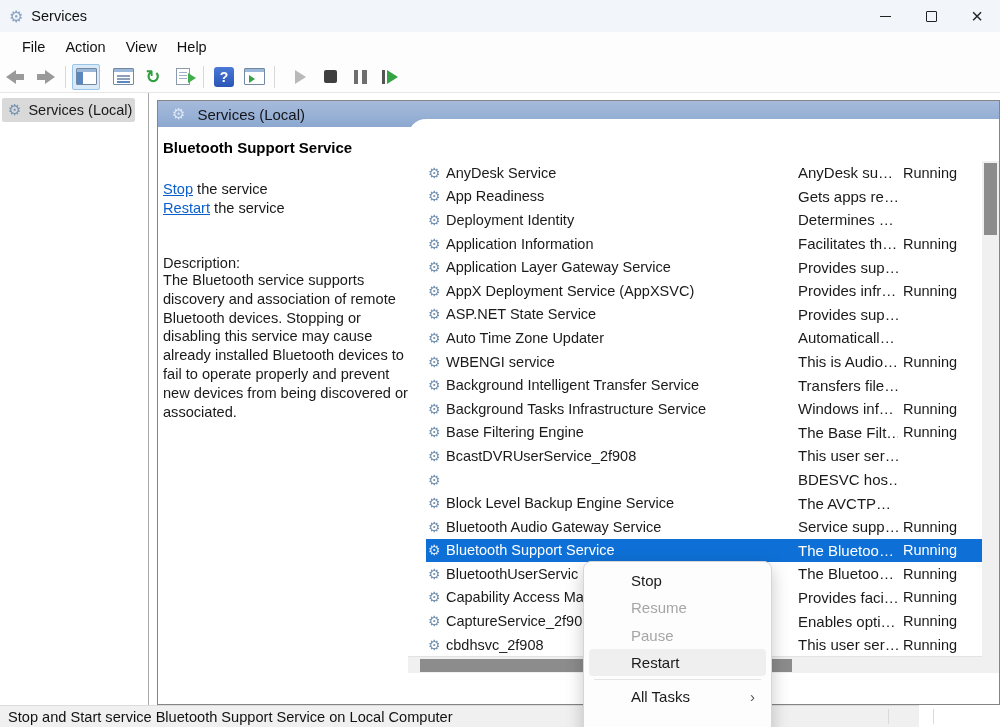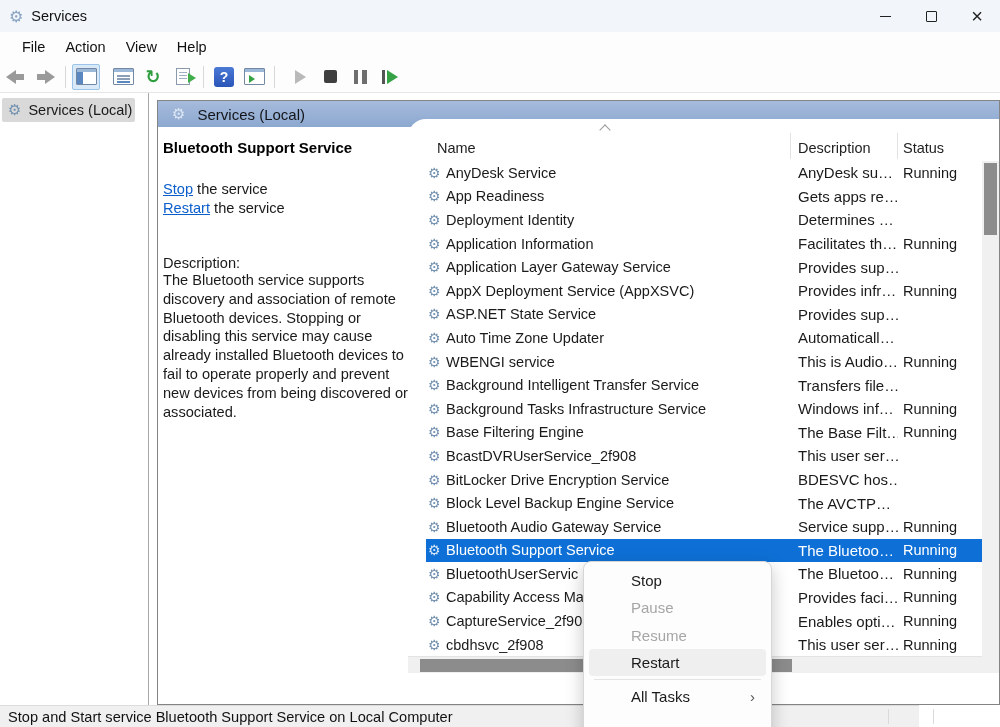--- a/index.html
+++ b/index.html
@@ -236,28 +236,20 @@
 
     <div class="details">
       <div class="svc-title">Bluetooth Support Service</div>
       <div class="link-line"><a class="lnk" href="#">Stop</a><span> the service</span></div>
       <div class="link-line"><a class="lnk" href="#">Restart</a><span> the service</span></div>
       <div class="desc-label">Description:</div>
       <div class="desc-text">The Bluetooth service supports discovery and association of remote Bluetooth devices.  Stopping or disabling this service may cause already installed Bluetooth devices to fail to operate properly and prevent new devices from being discovered or associated.</div>
     </div>
 
     <div class="list">
-      <div class="list-header">
-        <div class="sort-caret"></div>
-        <span class="hdr-label" style="left:29px">Name</span>
-        <span class="hdr-label" style="left:390px">Description</span>
-        <span class="hdr-label" style="left:495px">Status</span>
-        <div class="col-div" style="left:382px"></div>
-        <div class="col-div" style="left:489px"></div>
-      </div>
       <div class="rows">
           <div class="svc-row">
             <span class="gear">⚙</span>
             <span class="svc-name">AnyDesk Service</span>
             <span class="svc-desc">AnyDesk su…</span>
             <span class="svc-status">Running</span>
           </div>
           <div class="svc-row">
             <span class="gear">⚙</span>
             <span class="svc-name">App Readiness</span>
@@ -325,21 +317,20 @@
             <span class="svc-status">Running</span>
           </div>
           <div class="svc-row">
             <span class="gear">⚙</span>
             <span class="svc-name">BcastDVRUserService_2f908</span>
             <span class="svc-desc">This user ser…</span>
             <span class="svc-status"></span>
           </div>
           <div class="svc-row">
             <span class="gear">⚙</span>
-            <span class="svc-name">BitLocker Drive Encryption Service</span>
             <span class="svc-desc">BDESVC hos…</span>
             <span class="svc-status"></span>
           </div>
           <div class="svc-row">
             <span class="gear">⚙</span>
             <span class="svc-name">Block Level Backup Engine Service</span>
             <span class="svc-desc">The AVCTP…</span>
             <span class="svc-status"></span>
           </div>
           <div class="svc-row">
@@ -402,24 +393,24 @@
     <span class="stxt">Stop and Start service Bluetooth Support Service on Local Computer</span>
     <div class="pane-div" style="left:888px"></div>
     <div class="pane-div" style="left:933px"></div>
   </div>
 
   <div class="ctx-menu">
       <div class="ctx-item">
         <span>Stop</span>
       </div>
       <div class="ctx-item disabled">
+        <span>Resume</span>
+      </div>
+      <div class="ctx-item disabled">
         <span>Pause</span>
-      </div>
-      <div class="ctx-item disabled">
-        <span>Resume</span>
       </div>
       <div class="ctx-item hover">
         <span>Restart</span>
       </div>
       <div class="ctx-sep"></div>
       <div class="ctx-item">
         <span>All Tasks</span>
         <span class="chev">›</span>
       </div>
     </div>

